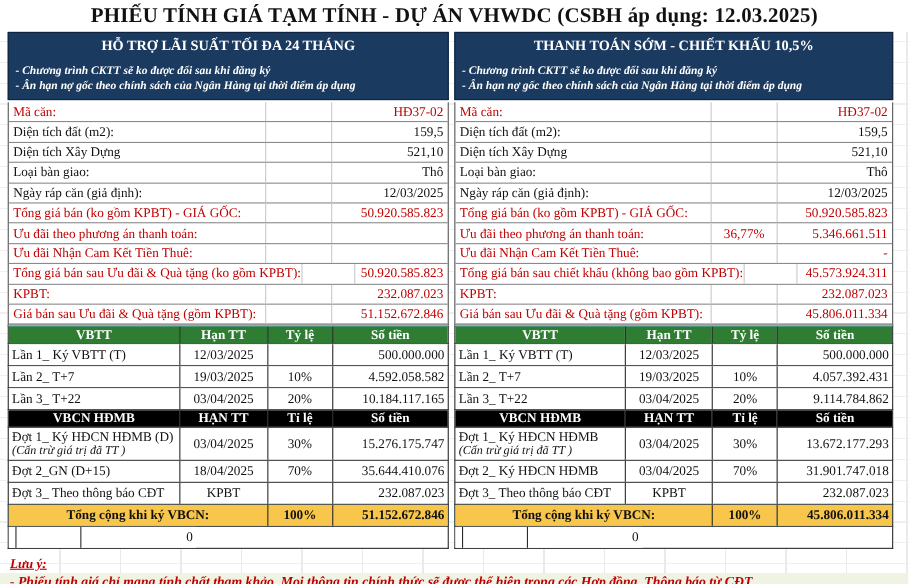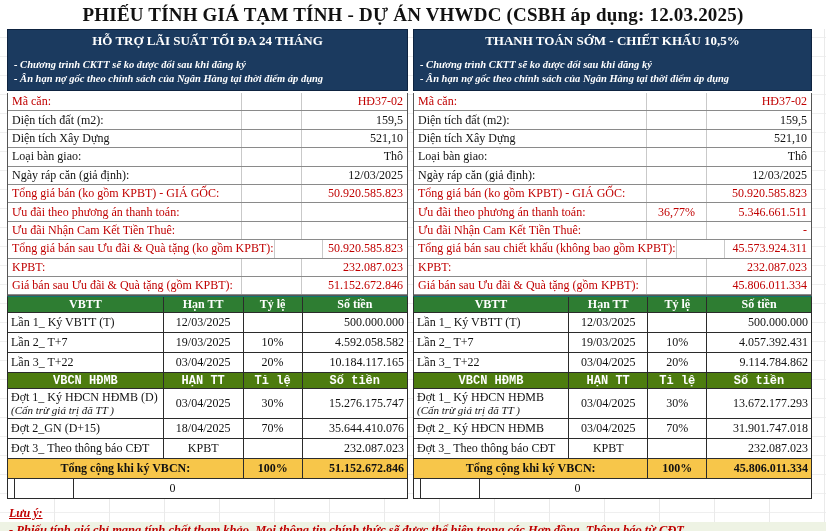--- a/index.html
+++ b/index.html
@@ -53,21 +53,21 @@
   .prow { display: flex; border: solid #2b2b2b; border-width: 0 1px 1px 1px; font-size: 12px; background: #fff; }
   .prow.htop { border-top: 1px solid #0f766e; }
   .pc { display: flex; align-items: center; border-left: 1px solid #2b2b2b; padding: 1px 3px; min-height: 19px; }
   .pc:first-child { border-left: none; }
   .c1 { width: 38.8%; flex-direction: column; align-items: flex-start; justify-content: center; }
   .c2 { width: 20%;   justify-content: center; }
   .c3 { width: 14.8%; justify-content: center; }
   .c4 { width: 26.4%; justify-content: flex-end; text-align: right; }
   .head-green .pc, .head-brown .pc { color: #fff; font-weight: bold; justify-content: center; align-items: center; min-height: 15px; padding: 0 2px; }
   .head-green .pc { background: #2e7d32; }
-  .head-brown .pc { background: #4d7c0f; font-family: Liberation Mono, monospace; }
+  .head-brown .pc { background: #000000; }
   .sub { font-style: italic; font-size: 11px; line-height: 1.05; }
   .sub:empty { display: none; }
   .total-row { background: #7dd3fc; font-weight: bold; }
   .total-row .tc-label { width: 58.8%; justify-content: center; background: #f7c64a; }
   .total-row .pc { background: #f7c64a; }
   .zero-row .pc { background: #fff; }
 
   .notes { padding: 4px 0 0 9px; color: #c00000; font-style: italic; font-weight: bold; }
   .notes-label { font-size: 12px; text-decoration: underline; display: inline-block; margin-bottom: 1px; }
   .note-line { font-size: 12.5px; background: #eef3e4; padding: 1px 4px 2px 0; margin-left: -9px; padding-left: 9px; width: 826px; }

